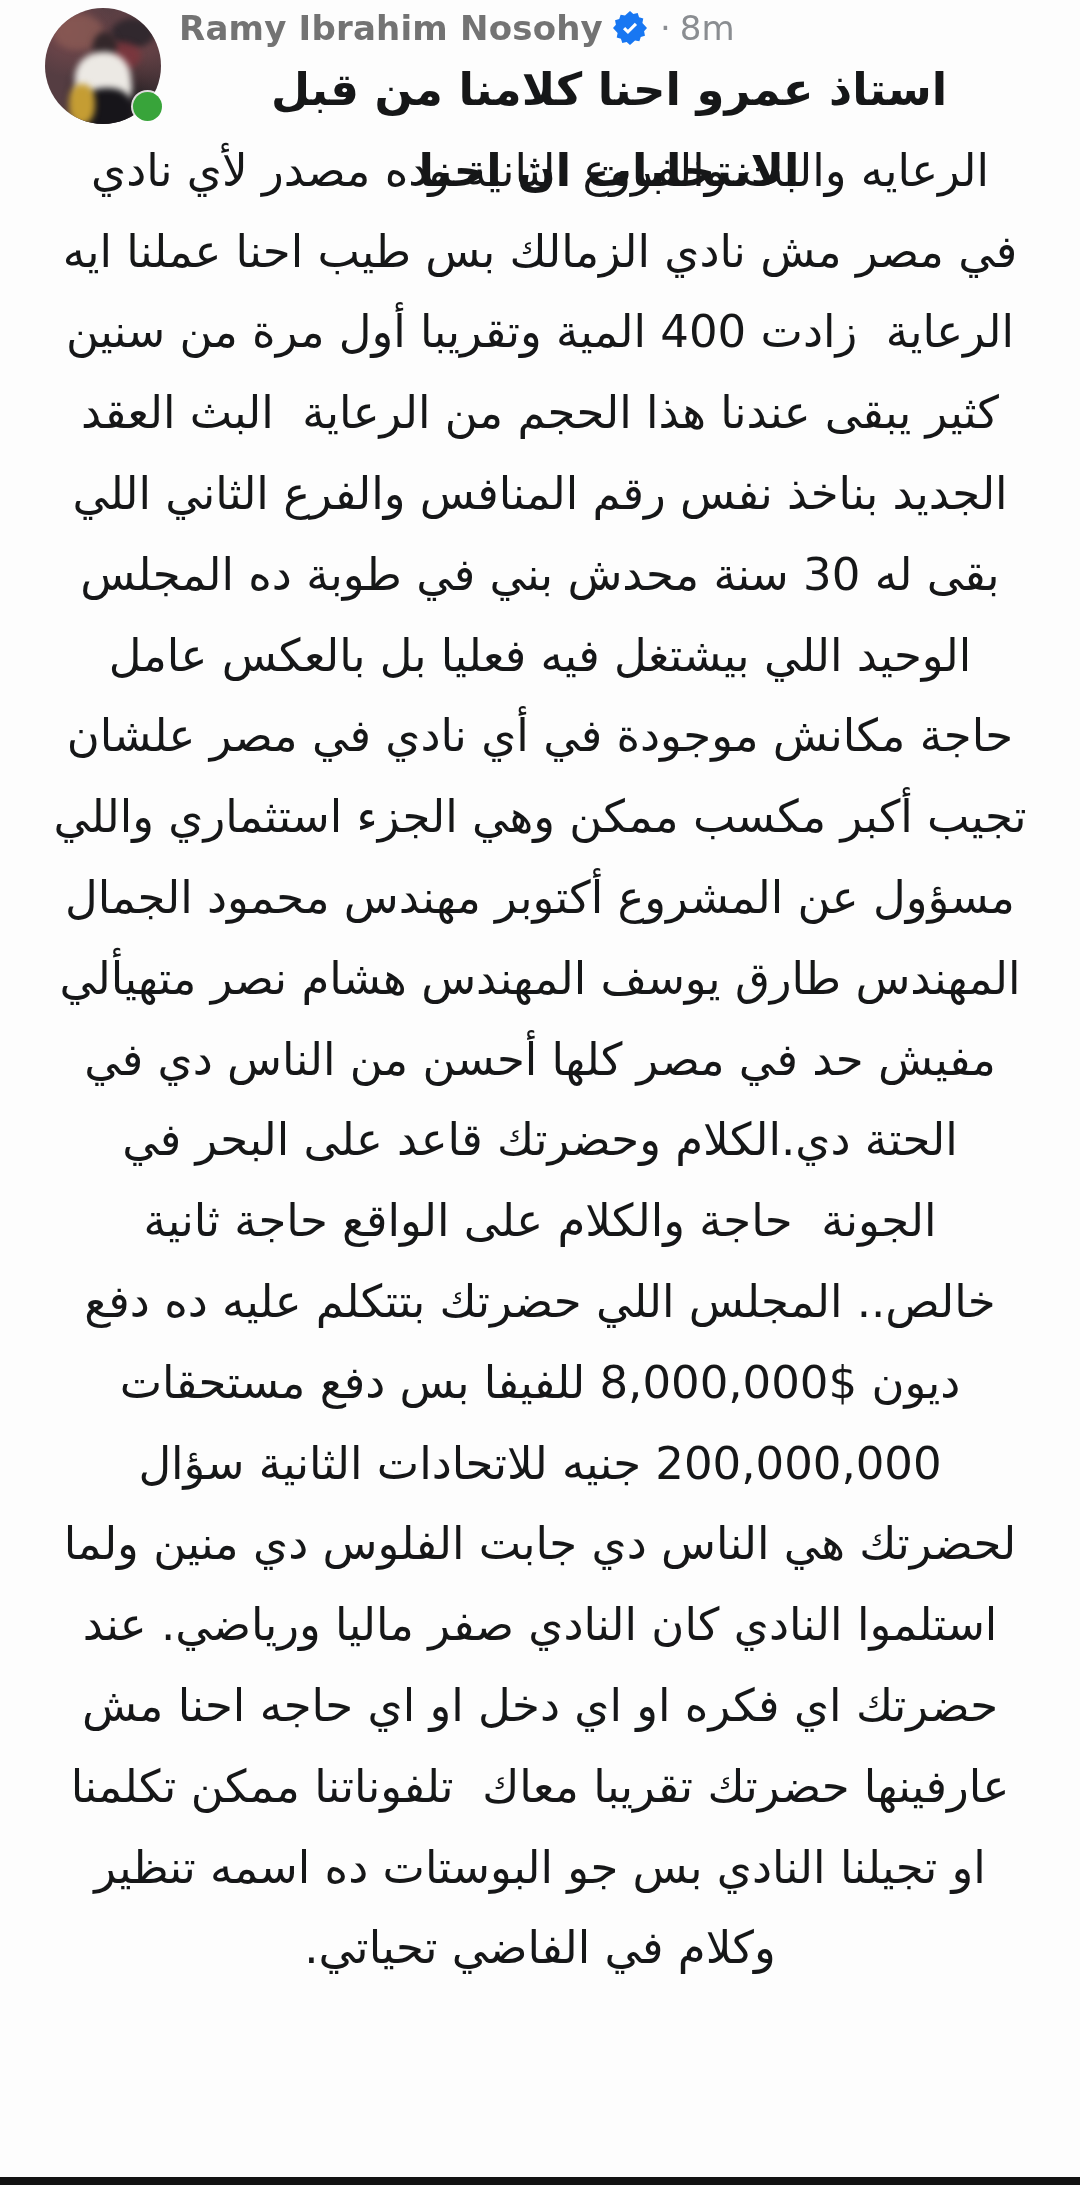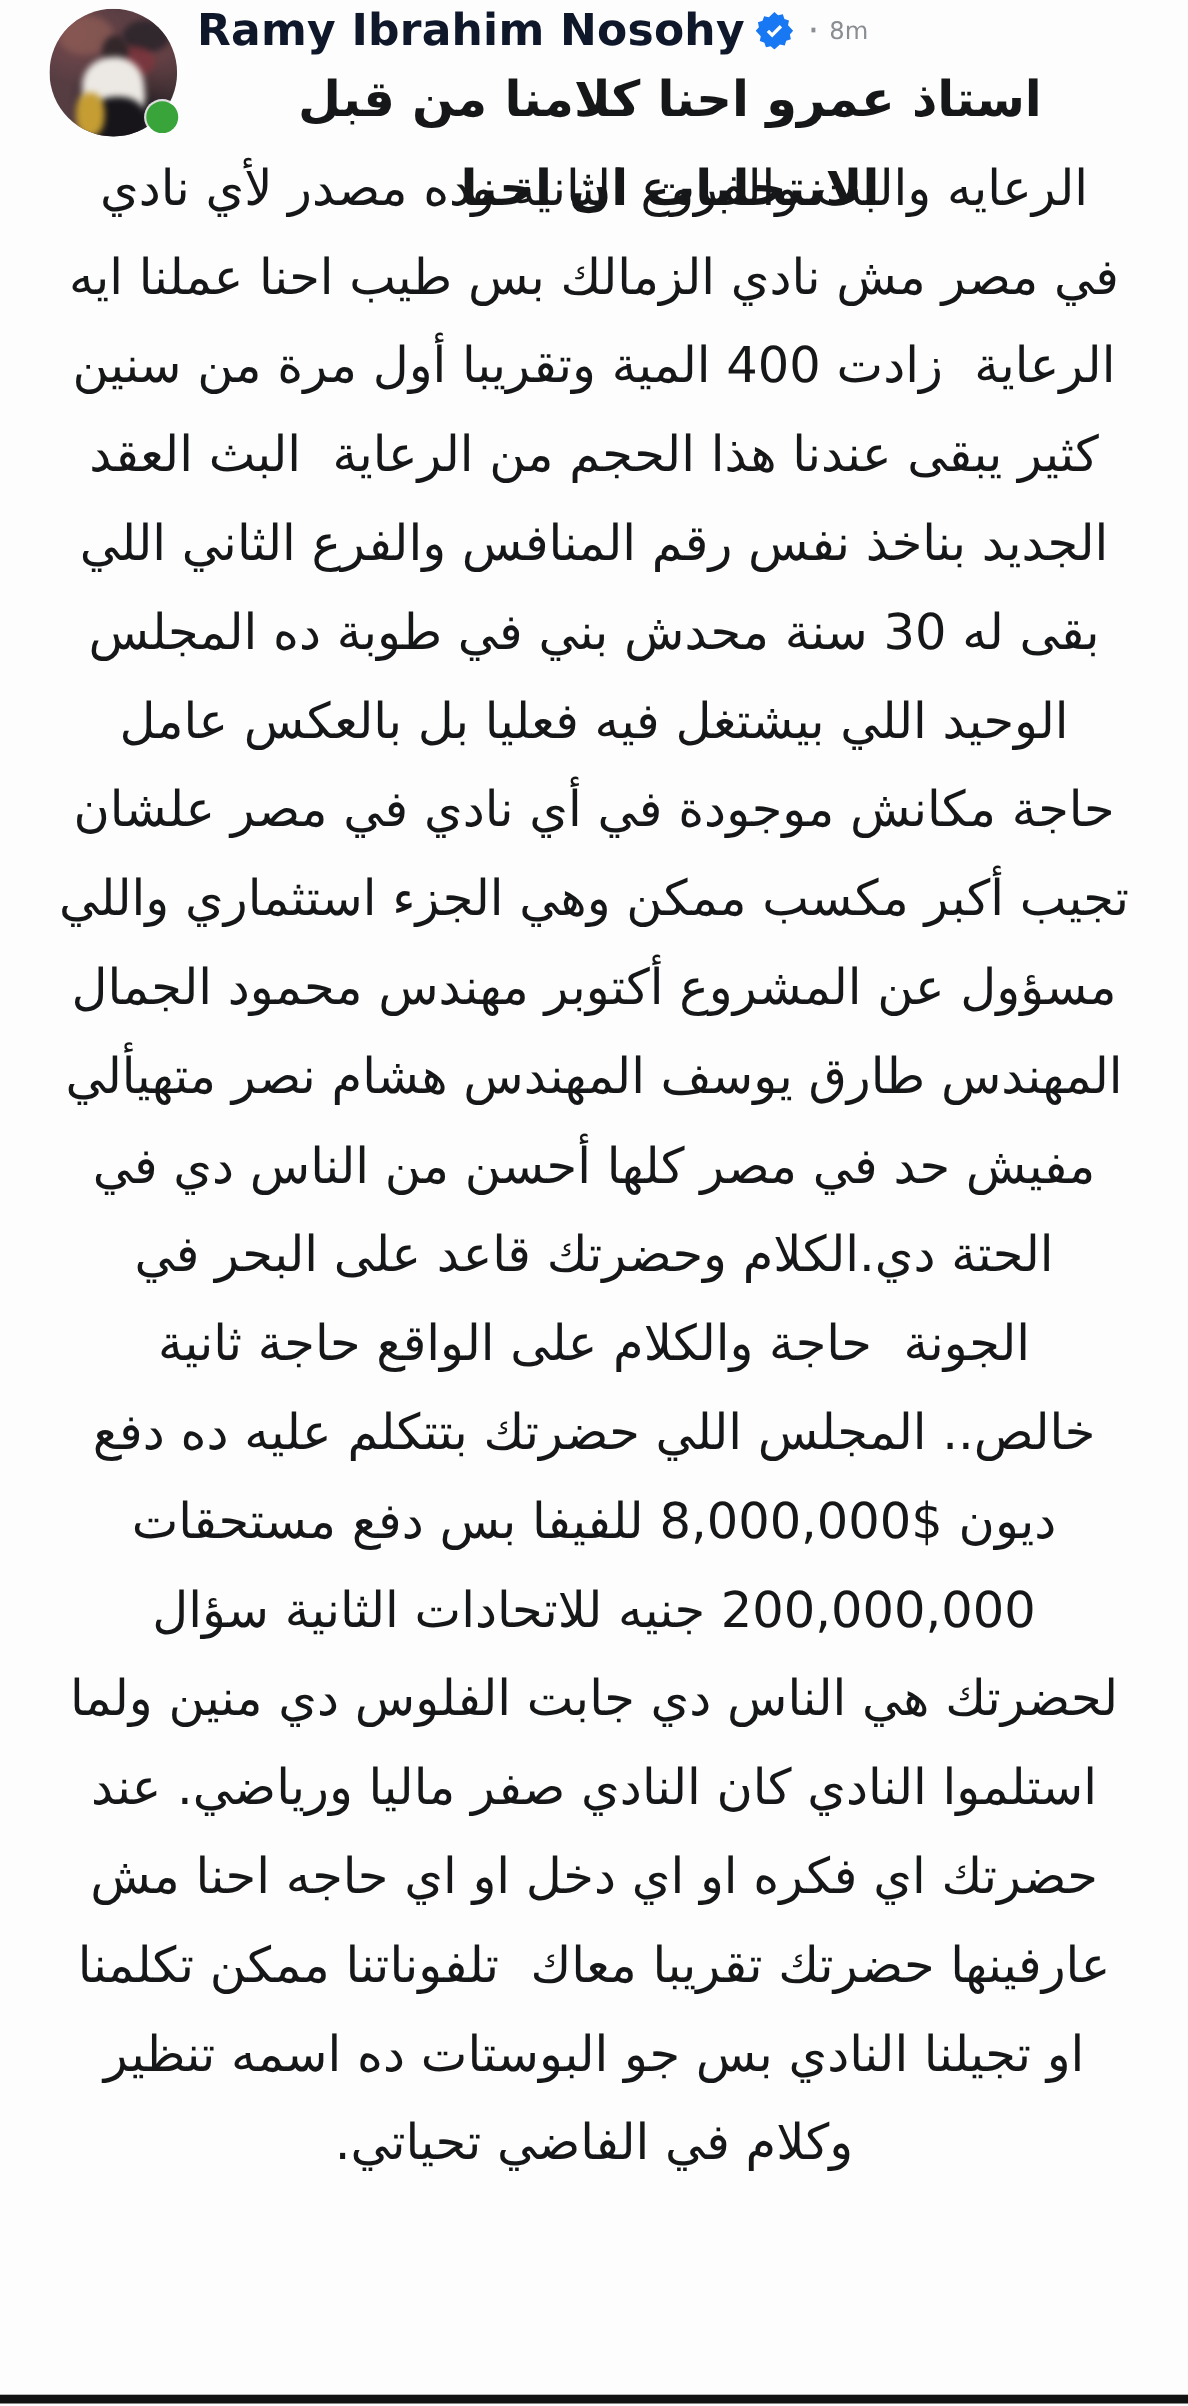--- a/index.html
+++ b/index.html
@@ -60,40 +60,40 @@
   .header-row {
     position: absolute;
     left: 179px;
     top: 8px;
     height: 40px;
     display: flex;
     align-items: center;
     white-space: nowrap;
   }
   .profile-name {
-    font-size: 40px;
+    font-size: 34px;
     font-weight: 700;
-    color: #0f172a;
+    color: #737373;
     letter-spacing: .2px;
     cursor: pointer;
   }
   .verified-badge {
     width: 34px;
     height: 34px;
     margin-left: 10px;
     display: inline-block;
   }
   .meta-sep {
     color: #8a8d91;
     font-size: 34px;
     margin: 0 9px 0 13px;
   }
   .timestamp {
     color: #8a8d91;
-    font-size: 22px;
+    font-size: 34px;
     cursor: pointer;
   }
 
   
   .post-body {
     position: absolute;
     top: 50px;
     left: 28px;
     right: 28px;
     direction: rtl;

